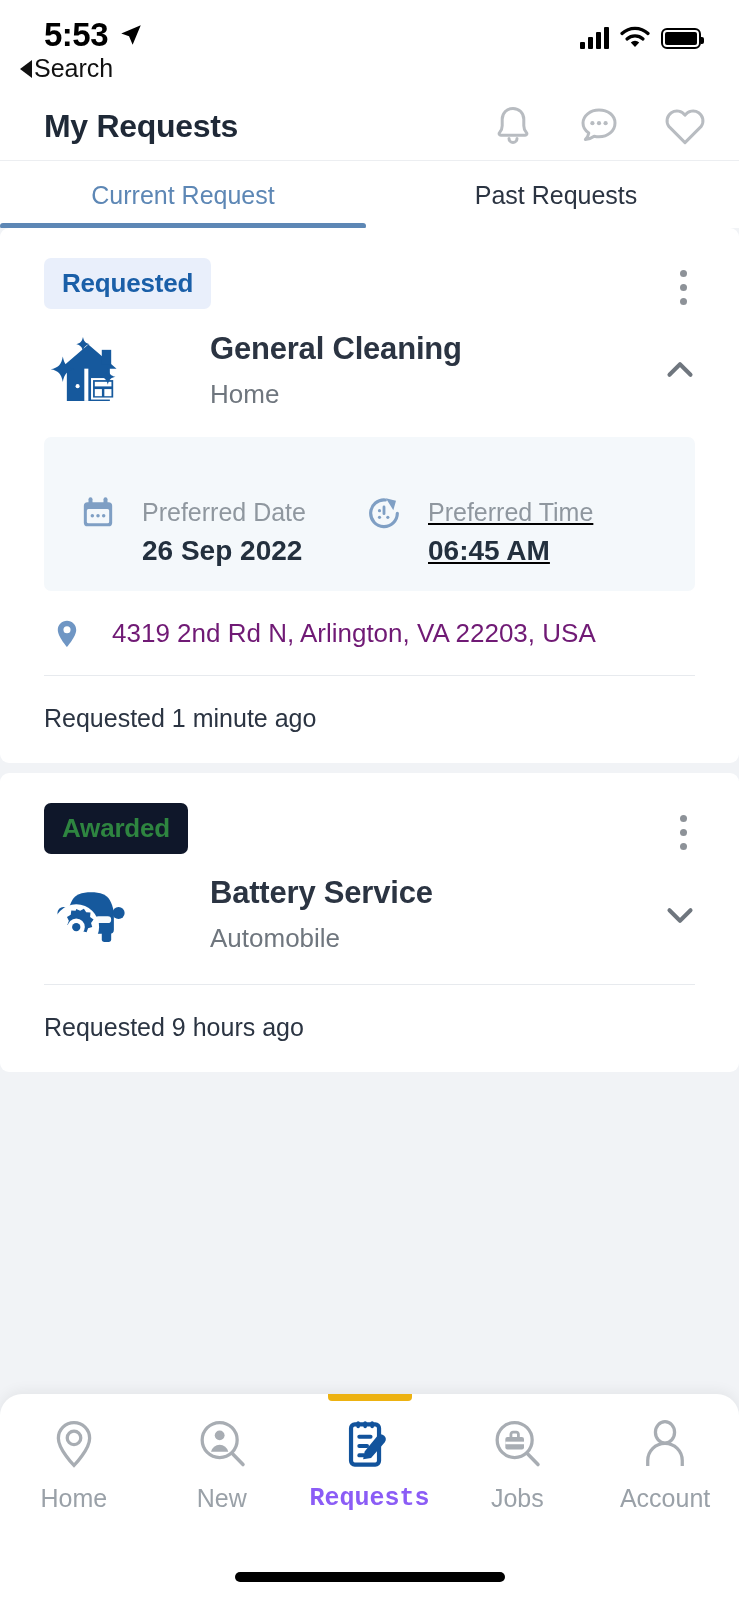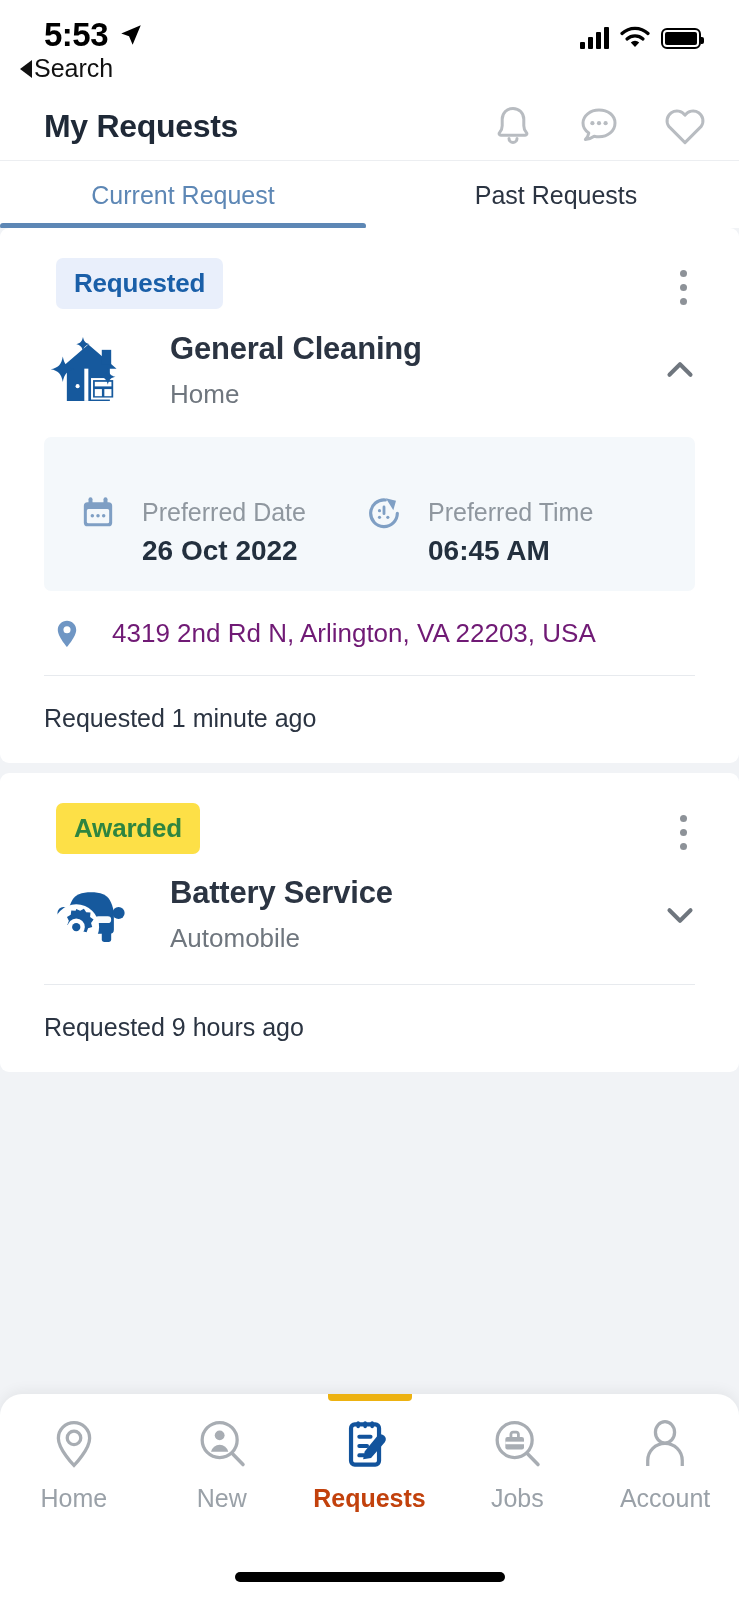--- a/index.html
+++ b/index.html
@@ -101,51 +101,50 @@
   .card {
     background: #ffffff;
     border-radius: 9px;
     padding: 0 0 0 0;
     margin-bottom: 10px;
     overflow: hidden;
   }
   .card-top {
     display: flex; align-items: flex-start; justify-content: space-between;
     padding: 30px 36px 0 44px;
-    margin-left: 12px;
   }
   .badge {
     display: inline-block; padding: 10px 18px; border-radius: 7px;
     font-size: 26px; font-weight: 700; letter-spacing: -0.2px;
   }
   .badge.requested { background: #e9effb; color: #1a5fa8; }
-  .badge.awarded   { background: #fde047; color: #2e8540; }
+  .badge.awarded   { background: #0f172a; color: #2e8540; }
   .kebab {
     width: 40px; display: flex; flex-direction: column; align-items: center;
     gap: 7px; padding-top: 12px;
   }
   .kebab i { width: 7px; height: 7px; border-radius: 50%; background: #8d9298; display: block; }
 
   .svc-row {
-    display: flex; align-items: center; padding: 18px 36px 0 44px;
+    display: flex; align-items: center; padding: 18px 36px 0 44px; gap: 40px;
   }
   .svc-icon { width: 86px; height: 86px; flex: 0 0 86px; }
   .svc-text { flex: 1; padding-left: 40px; }
   .svc-title { font-size: 31px; font-weight: 700; color: #2b3442; letter-spacing: -0.2px; }
   .svc-sub { font-size: 26px; color: #6f767e; margin-top: 12px; }
   .chev { width: 46px; height: 46px; flex: 0 0 46px; }
 
   .dt-panel {
     margin: 24px 44px 0 44px;
     background: #f4f8fb; border-radius: 7px;
     display: flex; padding: 22px 0 24px 0;
   }
   .dt-item { display: flex; align-items: center; }
   .dt-item.date { width: 320px; padding-left: 34px; box-sizing: border-box; }
-  .dt-item.time { padding-left: 0px; }
+  .dt-item.time { padding-left: 0px; text-decoration: underline; }
   .dt-ico { width: 40px; height: 40px; flex: 0 0 40px; }
   .dt-txt { padding-left: 24px; margin-top: 39px; }
   .dt-label { font-size: 25px; color: #8f979f; line-height: 1.15; }
   .dt-val { font-size: 28px; font-weight: 700; color: #23303e; margin-top: 8px; }
 
   .addr-row {
     display: flex; align-items: center;
     padding: 26px 44px 24px 44px;
   }
   .addr-ico { width: 34px; height: 34px; flex: 0 0 34px; margin-left: 6px; }
@@ -171,21 +170,21 @@
   }
   .nav {
     display: flex; align-items: flex-start; height: 100%;
     padding-top: 22px; box-sizing: border-box;
   }
   .navitem {
     flex: 1; display: flex; flex-direction: column; align-items: center; gap: 12px;
   }
   .navitem .ni { width: 56px; height: 56px; }
   .navitem .nl { font-size: 25px; color: #9aa1a8; }
-  .navitem.active .nl { color: #c2410c; font-weight: 700; }
+  .navitem.active .nl { color: #8b5cf6; font-weight: 700; font-family: Liberation Mono, monospace; }
   .homebar {
     position: absolute; bottom: 18px; left: 50%; transform: translateX(-50%);
     width: 270px; height: 10px; background: #000; border-radius: 6px;
   }
 </style>
 </head>
 <body>
 
 <div id="phone">
 
@@ -288,21 +287,21 @@
             <rect x="3.5" y="5.5" width="17" height="14.5" rx="2.2" fill="#7f9fc4"></rect>
             <rect x="5.3" y="9.6" width="13.4" height="8.6" rx="1" fill="#f4f8fb"></rect>
             <rect x="6.3" y="2.6" width="2.4" height="5" rx="1.2" fill="#7f9fc4"></rect>
             <rect x="15.3" y="2.6" width="2.4" height="5" rx="1.2" fill="#7f9fc4"></rect>
             <circle cx="8.6" cy="13.6" r="1.05" fill="#7f9fc4"></circle>
             <circle cx="12" cy="13.6" r="1.05" fill="#7f9fc4"></circle>
             <circle cx="15.4" cy="13.6" r="1.05" fill="#7f9fc4"></circle>
           </svg>
           <div class="dt-txt">
             <div class="dt-label">Preferred Date</div>
-            <div class="dt-val">26 Oct 2022</div>
+            <div class="dt-val">26 Sep 2022</div>
           </div>
         </div>
         <div class="dt-item time">
           <svg class="dt-ico" viewBox="0 0 24 24">
             <path d="M12.8 4.2 A8 8 0 1 0 20 12.2" fill="none" stroke="#7f9fc4" stroke-width="1.9" stroke-linecap="round"></path>
             <path d="M13.1 3.2 19.2 4.6 17.6 10.3z" fill="#7f9fc4"></path>
             <path d="M12 8.4 v4" stroke="#7f9fc4" stroke-width="1.7" stroke-linecap="round"></path>
             <circle cx="9.3" cy="10.6" r="0.95" fill="#7f9fc4"></circle>
             <circle cx="9.3" cy="14.6" r="0.95" fill="#7f9fc4"></circle>
             <circle cx="14.3" cy="14.6" r="0.95" fill="#7f9fc4"></circle>

